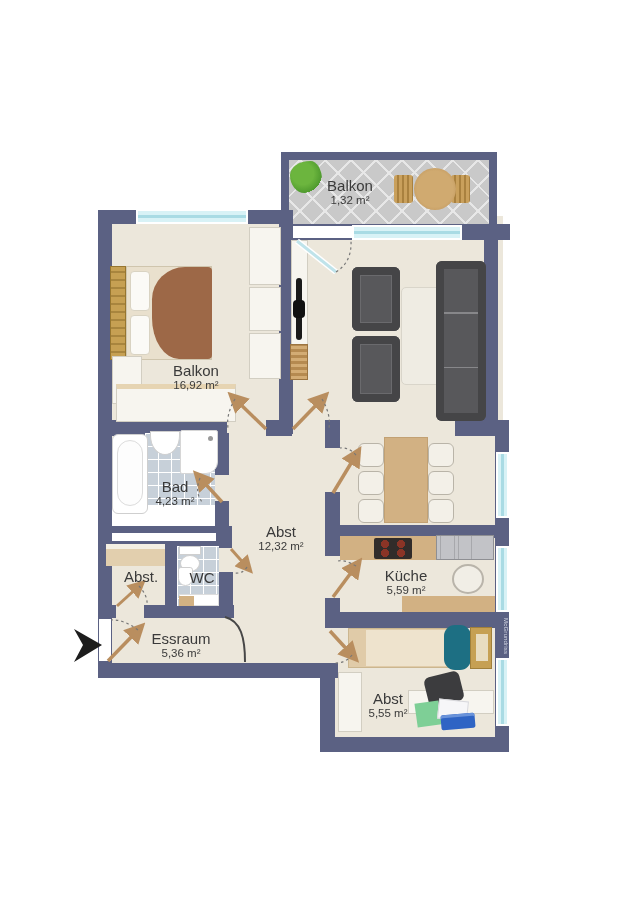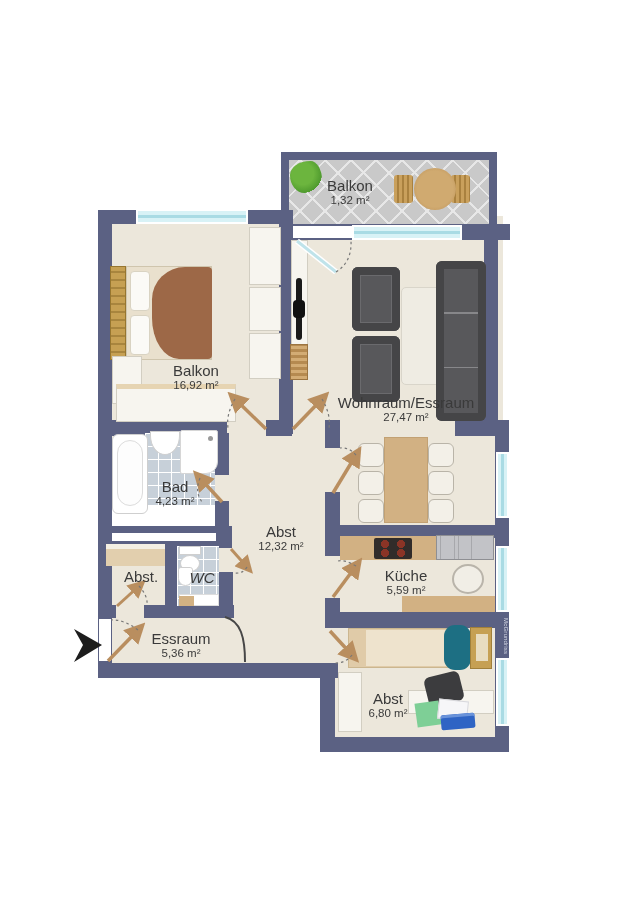--- a/index.html
+++ b/index.html
@@ -193,46 +193,42 @@
   </svg>
 
   <div class="room-label" style="left:350px;top:192px;">
     <span class="nm">Balkon</span>
     <span class="ar">1,32 m²</span>
   </div>
   <div class="room-label" style="left:196px;top:377px;">
     <span class="nm">Balkon</span>
     <span class="ar">16,92 m²</span>
   </div>
-  <div class="room-label" style="left:406px;top:409px;">
-    <span class="nm">Wohnraum/Essraum</span>
-    <span class="ar">27,47 m²</span>
-  </div>
   <div class="room-label" style="left:175px;top:493px;">
     <span class="nm">Bad</span>
     <span class="ar">4,23 m²</span>
   </div>
   <div class="room-label" style="left:281px;top:538px;">
     <span class="nm">Abst</span>
     <span class="ar">12,32 m²</span>
   </div>
   <div class="room-label" style="left:141px;top:577px;">
     <span class="nm">Abst.</span>
   </div>
-  <div class="room-label" style="left:202px;top:578px;font-style:italic;">
+  <div class="room-label" style="left:202px;top:578px;">
     <span class="nm">WC</span>
   </div>
   <div class="room-label" style="left:406px;top:582px;">
     <span class="nm">Küche</span>
     <span class="ar">5,59 m²</span>
   </div>
   <div class="room-label" style="left:181px;top:645px;">
     <span class="nm">Essraum</span>
     <span class="ar">5,36 m²</span>
   </div>
   <div class="room-label" style="left:388px;top:705px;">
     <span class="nm">Abst</span>
-    <span class="ar">6,80 m²</span>
+    <span class="ar">5,55 m²</span>
   </div>
 
   <div class="watermark" style="left:495px;top:613px;width:14px;height:46px;">McGrundriss</div>
 
 </div>
 
 </body></html>

